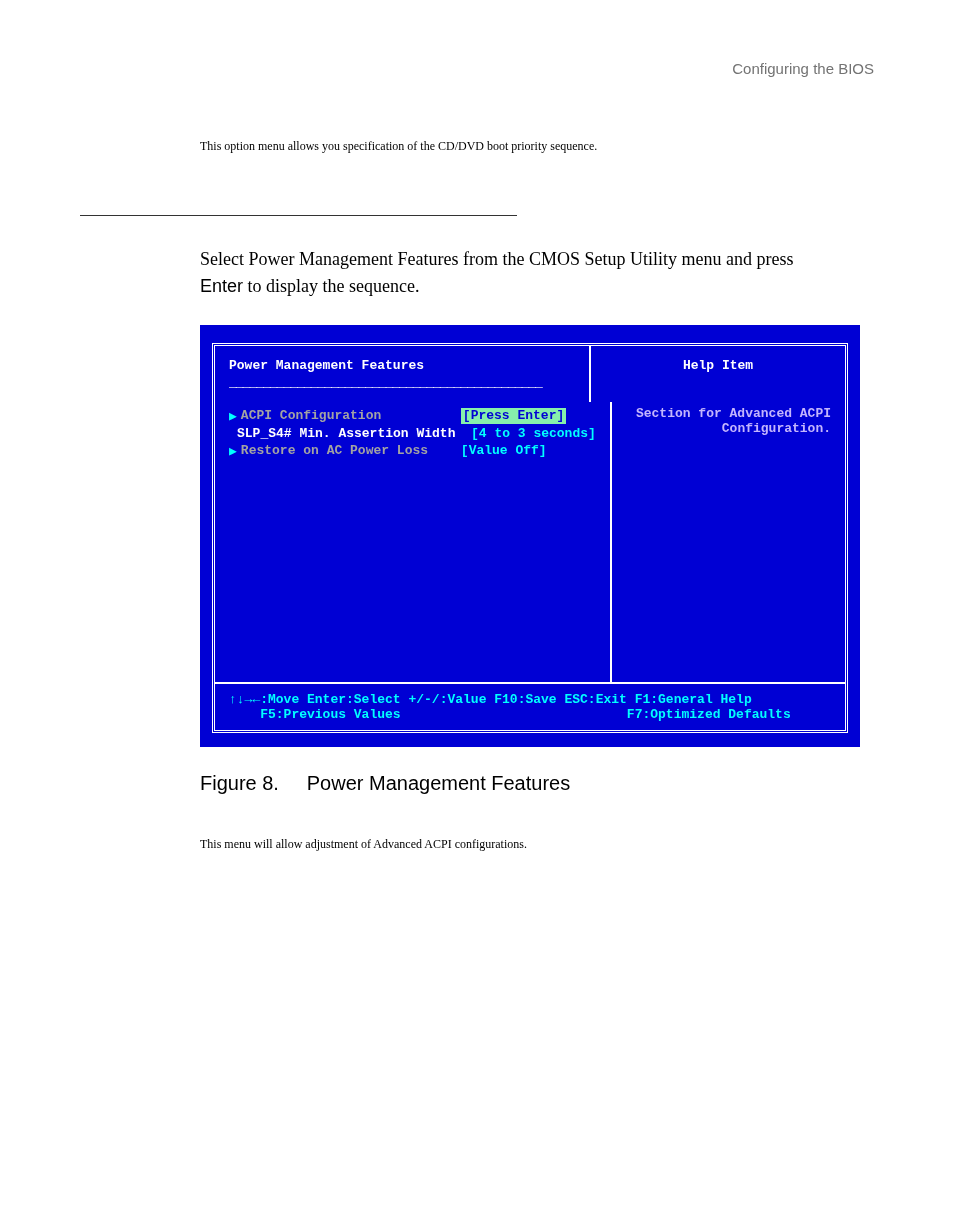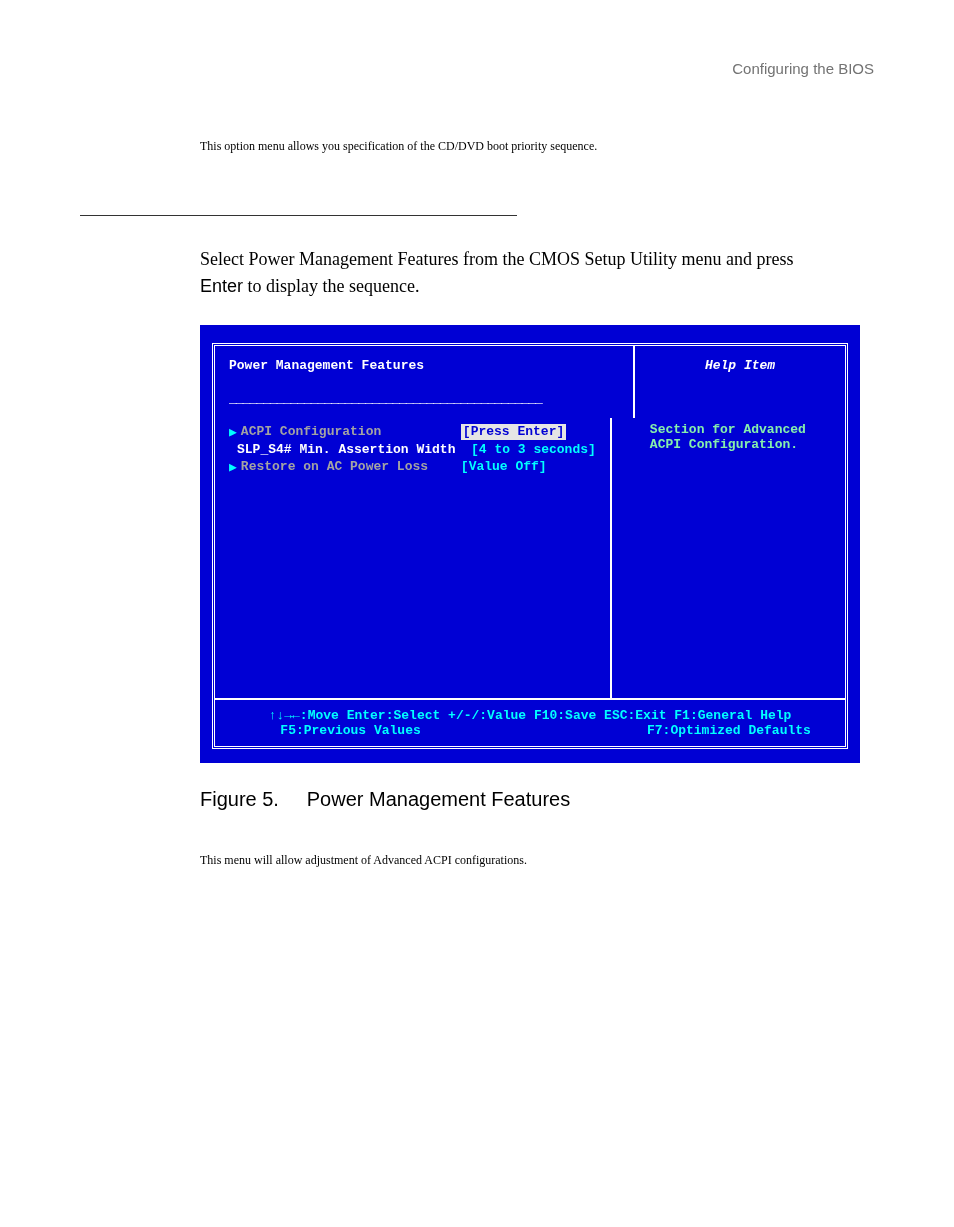--- a/index.html
+++ b/index.html
@@ -57,90 +57,87 @@
     .bios-top {
       display: flex;
     }
     .bios-left {
       flex: 1;
       padding: 12px 14px;
       border-right: 2px solid #fff;
     }
     .bios-right {
       width: 210px;
-      padding: 12px 0;
+      padding: 12px 22px;
       text-align: center;
-      font-style: italic;
     }
     .bios-title {
       color: #fff;
       font-family: 'Courier New', monospace;
       font-size: 13px;
       font-weight: bold;
     }
     .bios-underline {
       color: #fff;
       font-family: 'Courier New', monospace;
       font-size: 13px;
       letter-spacing: -1px;
-      margin-top: 18px;
+      margin-top: 2px;
     }
     .bios-body {
       display: flex;
       min-height: 280px;
     }
     .bios-body-left {
       flex: 1;
       padding: 4px 14px 14px 14px;
       border-right: 2px solid #fff;
       font-family: 'Courier New', monospace;
       font-size: 13px;
       font-weight: bold;
     }
     .bios-body-right {
       width: 210px;
       padding: 4px 14px 14px 14px;
       font-family: 'Courier New', monospace;
       font-size: 13px;
       font-weight: bold;
-      color: #86efac;
-      text-align: left;
-      margin-left: 24px;
+      color: #c4b5fd;
+      text-align: right;
     }
     .bios-row {
       display: flex;
       margin: 2px 0;
       white-space: nowrap;
     }
     .bios-arrow {
       color: #00ffff;
       margin-right: 4px;
     }
     .bios-label-cyan {
       color: #a3a3a3;
     }
     .bios-label-white {
       color: #fff;
     }
     .bios-value-highlight {
-      background: #e5e5e5;
+      background: #86efac;
       color: #0000d4;
       padding: 0 2px;
     }
     .bios-value-cyan {
       color: #00ffff;
     }
     .bios-footer {
       border-top: 2px solid #fff;
       padding: 8px 14px;
       font-family: 'Courier New', monospace;
       font-size: 13px;
       font-weight: bold;
       color: #00ffff;
-      text-align: center;
     }
     .bios-footer-row {
       white-space: nowrap;
     }
     .figure-caption {
       font-family: Verdana, Arial, sans-serif;
       font-size: 20px;
       color: #000;
       margin-left: 120px;
       margin-top: 20px;
@@ -197,17 +194,17 @@
         <div class="bios-body-right">Section for Advanced ACPI Configuration.</div>
       </div>
       <div class="bios-footer">
         <div class="bios-footer-row">↑↓→←:Move  Enter:Select  +/-/:Value  F10:Save  ESC:Exit  F1:General Help</div>
         <div class="bios-footer-row" style="white-space:pre">    F5:Previous Values                             F7:Optimized Defaults</div>
       </div>
     </div>
   </div>
 
   <div class="figure-caption">
-    <span>Figure 5.</span>&nbsp;&nbsp;&nbsp;&nbsp;&nbsp;<span>Power Management Features</span>
+    <span>Figure 8.</span>&nbsp;&nbsp;&nbsp;&nbsp;&nbsp;<span>Power Management Features</span>
   </div>
 
   <div class="body-text">This menu will allow adjustment of Advanced ACPI configurations.</div>
 </div>
 
 </body></html>

